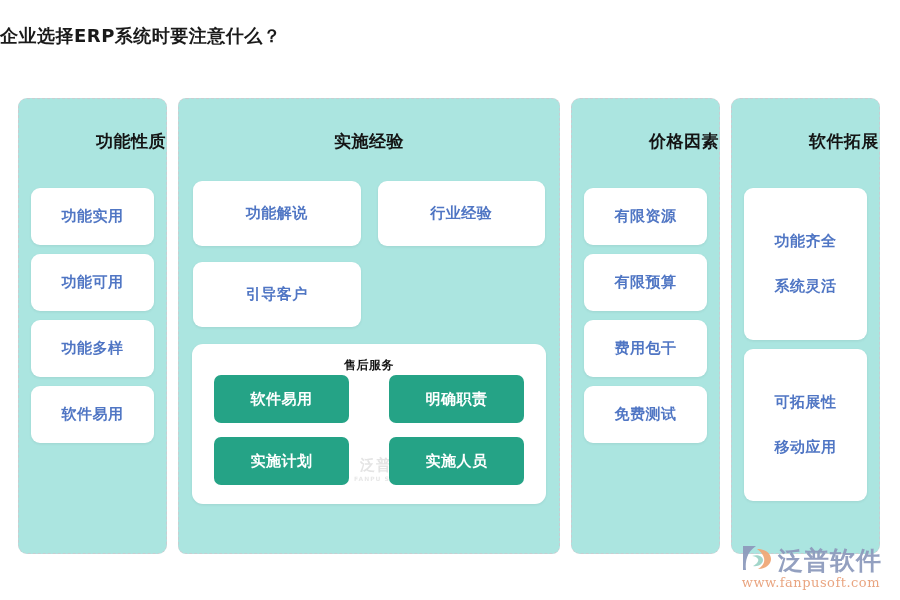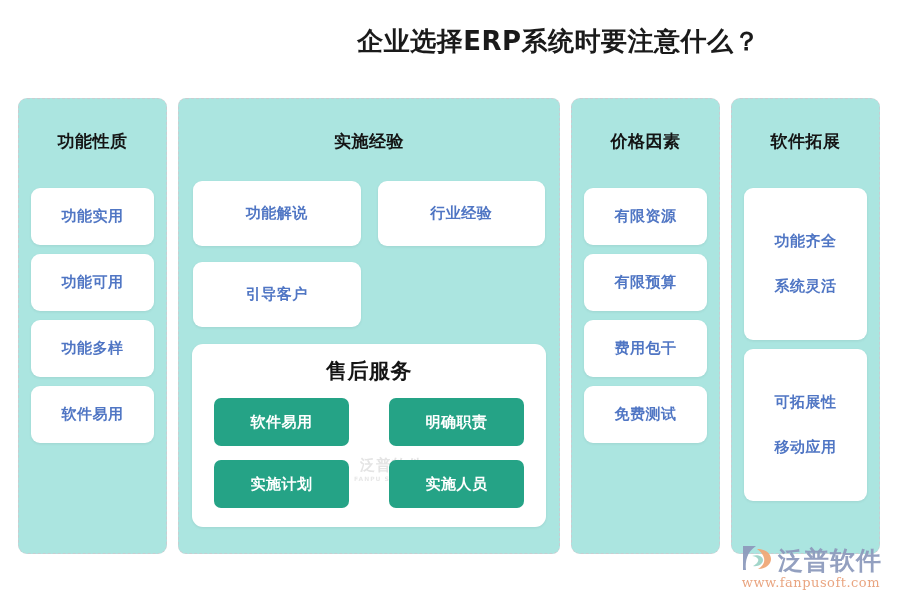--- a/index.html
+++ b/index.html
@@ -15,22 +15,22 @@
     font-family: "DejaVu Sans", "Liberation Sans", sans-serif;
     position: relative;
   }
 
   
   #infographic-title {
     position: absolute;
     top: 24px;
     left: 0;
     width: 760px;
-    text-align: right;
-    font-size: 26px;
+    text-align: left;
+    font-size: 18px;
     font-weight: bold;
     color: #1a1a1a;
     letter-spacing: 0.5px;
     white-space: nowrap;
   }
 
   
   #columns {
     position: absolute;
     top: 98px;
@@ -45,21 +45,21 @@
     background: #abe5e0;
     border: 1px dashed #c9cdd1;
     border-radius: 9px;
     padding: 0;
     position: relative;
     display: flex;
     flex-direction: column;
     align-items: center;
   }
 
-  .column.narrow { width: 149px; flex: 0 0 149px; }
+  .column.narrow { width: 149px; flex: 0 0 149px; align-items: flex-end; }
   .column.wide   { width: 382px; flex: 0 0 382px; border-radius: 8px; }
 
   .col-header {
     font-size: 17px;
     font-weight: bold;
     color: #141414;
     margin-top: 31px;
     margin-bottom: 0;
     text-align: center;
     letter-spacing: 0.5px;
@@ -112,25 +112,25 @@
     border-radius: 11px;
     box-shadow: 0 1px 3px rgba(0,0,0,0.07);
     padding: 13px 22px 19px 22px;
     display: flex;
     flex-direction: column;
     align-items: center;
     position: relative;
   }
 
   .subpanel-title {
-    font-size: 21px;
+    font-size: 12px;
     font-weight: bold;
     color: #141414;
     letter-spacing: 0.5px;
-    margin-bottom: 13px;
+    margin-bottom: 1px;
     white-space: nowrap;
   }
 
   .subgrid {
     width: 100%;
     display: grid;
     grid-template-columns: 1fr 1fr;
     gap: 14px 40px;
     position: relative;
     z-index: 2;

